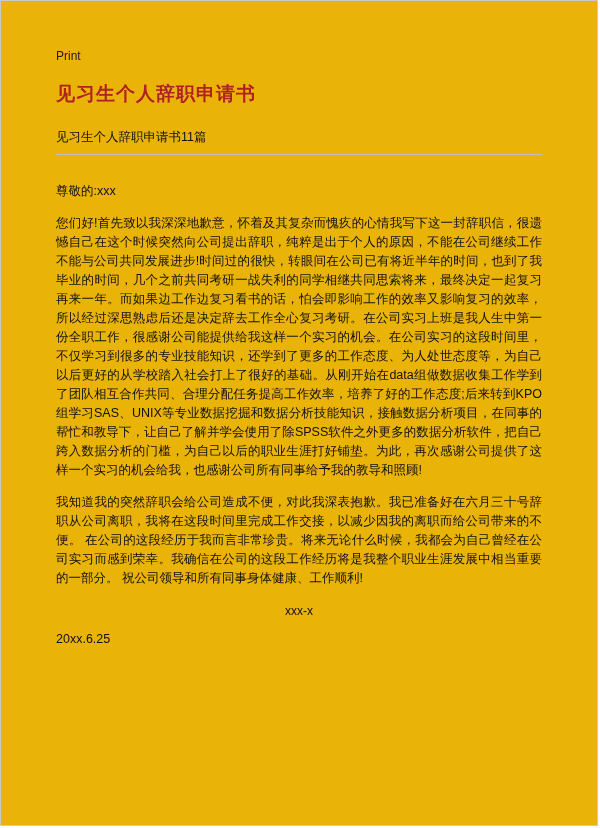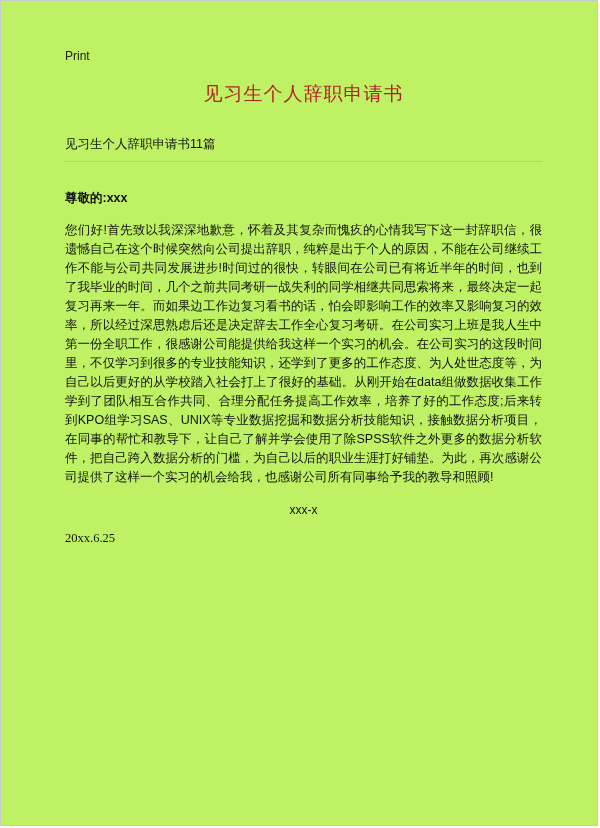--- a/index.html
+++ b/index.html
@@ -6,40 +6,38 @@
     margin: 0;
     padding: 0;
     background: #ffffff;
     font-family: "Liberation Sans", "DejaVu Sans", sans-serif;
   }
   .page {
     position: relative;
     width: 598px;
     height: 826px;
     border: 1px solid #c9c9c9;
-    background: #bef264;
+    background: #eab308;
     box-sizing: border-box;
     overflow: hidden;
-    padding-left: 9px;
   }
   .content {
     padding: 48px 55px 0 55px;
     color: #1a1a1a;
   }
   .print-label {
     font-size: 12px;
     color: #222222;
     margin-bottom: 18px;
   }
   .doc-title {
-    text-align: center;
     font-size: 19px;
-    font-weight: normal;
+    font-weight: bold;
     color: #b02121;
-    margin: 6px 0 29px 0;
+    margin: 6px 0 22px 0;
     letter-spacing: 1px;
   }
   .doc-subtitle {
     font-size: 12.5px;
     color: #111111;
     padding-bottom: 8px;
     border-bottom: 1px solid #bfbfbf;
     margin-bottom: 28px;
   }
   .para {
@@ -53,53 +51,52 @@
   .section-heading {
     font-size: 13.5px;
     font-weight: bold;
     color: #111111;
     margin: 16px 0 14px 0;
   }
   .salutation {
     font-size: 12.5px;
     color: #111111;
     margin: 0 0 14px 0;
-    font-weight: bold;
   }
   .sign-line {
     font-size: 12px;
     color: #111111;
     margin: 16px 0 4px 0;
     text-align: center;
   }
   .date-line {
     font-size: 12.5px;
     color: #111111;
     margin: 14px 0 0 0;
-    font-family: Liberation Serif, serif;
   }
 </style>
 </head>
 <body>
 
 <div class="page">
   <div class="content">
 
     <div class="print-label">Print</div>
 
     <div class="doc-title">见习生个人辞职申请书</div>
 
     <div class="doc-subtitle">见习生个人辞职申请书11篇</div>
 
 
 
     <div class="salutation">尊敬的:xxx</div>
 
     <p class="para">您们好!首先致以我深深地歉意，怀着及其复杂而愧疚的心情我写下这一封辞职信，很遗憾自己在这个时候突然向公司提出辞职，纯粹是出于个人的原因，不能在公司继续工作不能与公司共同发展进步!时间过的很快，转眼间在公司已有将近半年的时间，也到了我毕业的时间，几个之前共同考研一战失利的同学相继共同思索将来，最终决定一起复习再来一年。而如果边工作边复习看书的话，怕会即影响工作的效率又影响复习的效率，所以经过深思熟虑后还是决定辞去工作全心复习考研。在公司实习上班是我人生中第一份全职工作，很感谢公司能提供给我这样一个实习的机会。在公司实习的这段时间里，不仅学习到很多的专业技能知识，还学到了更多的工作态度、为人处世态度等，为自己以后更好的从学校踏入社会打上了很好的基础。从刚开始在data组做数据收集工作学到了团队相互合作共同、合理分配任务提高工作效率，培养了好的工作态度;后来转到KPO组学习SAS、UNIX等专业数据挖掘和数据分析技能知识，接触数据分析项目，在同事的帮忙和教导下，让自己了解并学会使用了除SPSS软件之外更多的数据分析软件，把自己跨入数据分析的门槛，为自己以后的职业生涯打好铺垫。为此，再次感谢公司提供了这样一个实习的机会给我，也感谢公司所有同事给予我的教导和照顾!</p>
 
+    <p class="para">我知道我的突然辞职会给公司造成不便，对此我深表抱歉。我已准备好在六月三十号辞职从公司离职，我将在这段时间里完成工作交接，以减少因我的离职而给公司带来的不便。 在公司的这段经历于我而言非常珍贵。将来无论什么时候，我都会为自己曾经在公司实习而感到荣幸。我确信在公司的这段工作经历将是我整个职业生涯发展中相当重要的一部分。 祝公司领导和所有同事身体健康、工作顺利!</p>
 
 
     <div class="sign-line">xxx-x</div>
 
     <div class="date-line">20xx.6.25</div>
 
   </div>
 </div>
 
 </body></html>

